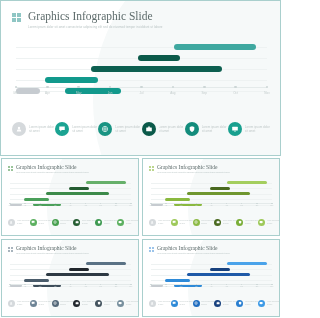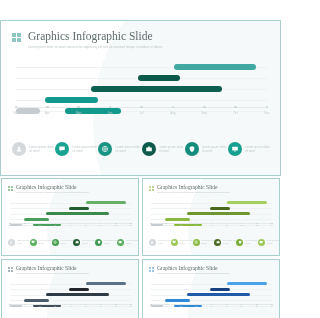--- a/index.html
+++ b/index.html
@@ -1,20 +1,20 @@
 <!DOCTYPE html>
 <html><head>
 <meta charset="utf-8">
 <style>
   html,body{margin:0;padding:0;background:#ffffff;}
   body{width:281px;height:318px;overflow:hidden;
        font-family:"Liberation Sans",sans-serif;}
 
   
-  .slide{position:relative;background:#fff;box-sizing:border-box;overflow:hidden;margin-top:20px;}
+  .slide{position:relative;background:#fff;box-sizing:border-box;overflow:hidden;}
   .slide .wash{position:absolute;right:-18%;top:-30%;width:85%;height:190%;
        border-radius:50%;background:#f6f9f9;pointer-events:none;}
   .slide .inner{position:relative;width:100%;height:100%;box-sizing:border-box;}
 
   .hd{display:flex;align-items:flex-start;}
   .grid-ico{flex:none;display:grid;grid-template-columns:1fr 1fr;grid-template-rows:1fr 1fr;}
   .grid-ico i{display:block;background:#8fc6c4;}
   .titles{display:flex;flex-direction:column;}
   .ttl{font-family:"Liberation Serif",serif;color:#5d6b6b;white-space:nowrap;}
   .sub{color:#b9c4c4;white-space:nowrap;overflow:hidden;}

